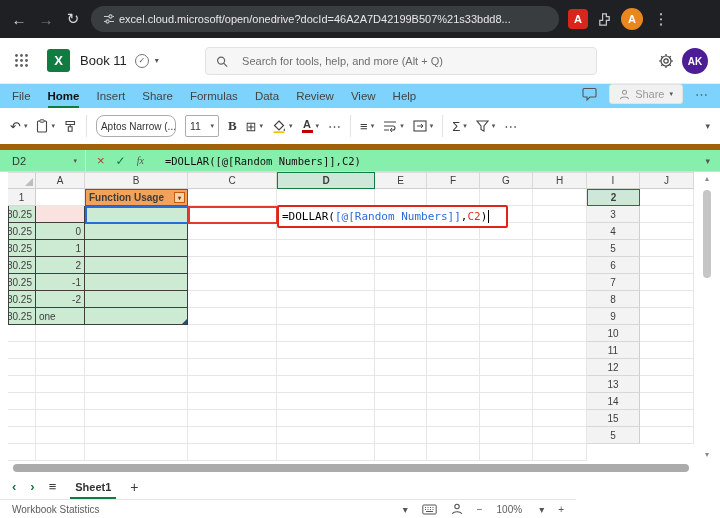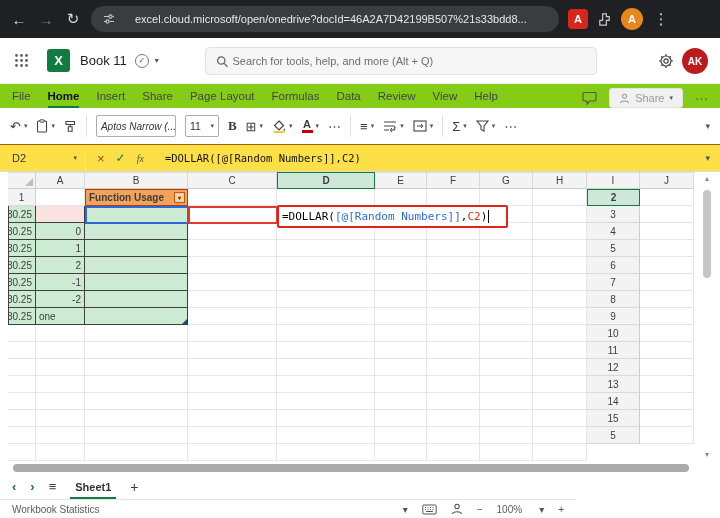--- a/index.html
+++ b/index.html
@@ -9,76 +9,76 @@
   *{box-sizing:border-box; margin:0; padding:0;}
   body{font-family:"Liberation Sans",sans-serif; background:#fff;}
   .screen{position:relative; width:720px; height:518px; background:#fff; overflow:hidden;}
 
   
   .browser-bar{position:absolute; top:0; left:0; width:720px; height:38px; background:#1F2023;
     display:flex; align-items:center; gap:9px; padding:0 10px;}
   .bicon{color:#d5d7da; font-size:15px; width:18px; text-align:center; cursor:default;}
   .bicon.dim{color:#7a7d81;}
   .urlpill{flex:1; max-width:468px; height:26px; background:#3A3D40; border-radius:13px;
-    display:flex; align-items:center; gap:20px; padding:0 12px; overflow:hidden;}
+    display:flex; align-items:center; gap:4px; padding:0 12px; overflow:hidden;}
   .url{color:#e6e8ea; font-size:11px; white-space:nowrap; overflow:hidden;}
   .pdfbadge{width:20px; height:20px; background:#D9261C; border-radius:4px; color:#fff;
     font-size:11px; font-weight:bold; display:flex; align-items:center; justify-content:center;}
   .bavatar{width:22px; height:22px; border-radius:50%; background:#E8871E; color:#fff;
     font-size:11px; font-weight:bold; display:flex; align-items:center; justify-content:center;}
 
   
   .xl-header{position:absolute; top:38px; left:0; width:720px; height:46px; background:#fff;
     border-bottom:1px solid #ececec; display:flex; align-items:center;}
   .waffle{margin-left:14px;}
   .xl-logo{width:23px; height:23px; background:var(--green); border-radius:3px; color:#fff;
     font-weight:bold; font-size:13px; display:flex; align-items:center; justify-content:center; margin-left:18px;}
   .doc-title{margin-left:10px; font-size:13px; color:#222;}
   .saved-badge{margin-left:8px; width:14px; height:14px; border:1px solid #767676; border-radius:50%;
     color:#555; font-size:8px; display:flex; align-items:center; justify-content:center;}
   .tiny-chev{font-size:8px; color:#555; margin-left:6px;}
   .searchbox{position:absolute; left:205px; top:9px; width:392px; height:28px; background:#f6f6f6;
-    border:1px solid #e2e2e2; border-radius:4px; display:flex; align-items:center; gap:4px; padding:0 10px;}
+    border:1px solid #e2e2e2; border-radius:4px; display:flex; align-items:center; gap:14px; padding:0 10px;}
   .searchbox input{border:none; outline:none; background:transparent; font-size:11px; color:#444;
     width:100%; font-family:"Liberation Sans",sans-serif;}
   .searchbox input::placeholder{color:#6e6e6e;}
   .hdr-gear{position:absolute; right:46px; top:15px;}
   .xl-avatar{position:absolute; right:12px; top:10px; width:26px; height:26px; border-radius:50%;
-    background:#b91c1c; color:#fff; font-size:10px; font-weight:bold; display:flex; align-items:center; justify-content:center;}
+    background:#4c1d95; color:#fff; font-size:10px; font-weight:bold; display:flex; align-items:center; justify-content:center;}
 
   
   .ribbon-tabs{position:absolute; top:84px; left:0; width:720px; height:24px; display:flex;
-    align-items:flex-end; padding:0 12px; background:#84cc16;}
+    align-items:flex-start; padding:0 12px; background:#7dd3fc;}
   #tabs{display:flex; gap:17px; height:24px;}
   .rtab{height:24px; display:flex; align-items:center; font-size:11.5px; color:#444; cursor:default; white-space:nowrap;}
   .rtab.active{color:#111; font-weight:bold; box-shadow:inset 0 -2px 0 var(--green);}
   .tabs-right{margin-left:auto; display:flex; align-items:center; gap:12px;}
   .share-btn{display:flex; align-items:center; gap:5px; height:20px; padding:0 9px; background:#f1f1f1;
     border:1px solid #e3e3e3; border-radius:3px; color:#9a9a9a; font-size:11px;}
   .more-dots{color:#555; font-size:13px;}
 
   
   .toolbar{position:absolute; top:108px; left:0; width:720px; height:36px; display:flex;
     align-items:center; padding:0 10px; gap:9px; color:#3c3c3c; background:#fff;}
   .tbtn{display:flex; align-items:center; gap:3px; font-size:13px; cursor:default;}
   .chev{font-size:7px; color:#555;}
   .sep{width:1px; height:22px; background:#e2e2e2;}
-  .fontbox{width:80px; height:22px; border:1px solid #acacac; border-radius:2px; font-size:10px;
-    display:flex; align-items:center; justify-content:space-between; padding:0 4px; color:#333; white-space:nowrap; overflow:hidden;font-style:italic;}
+  .fontbox{width:80px; height:22px; border:1px solid #acacac; border-radius:8px; font-size:10px;
+    display:flex; align-items:center; justify-content:space-between; padding:0 4px; color:#333; white-space:nowrap; overflow:hidden;}
   .sizebox{width:34px; height:22px; border:1px solid #acacac; border-radius:2px; font-size:10.5px;
     display:flex; align-items:center; justify-content:space-between; padding:0 4px; color:#333;}
   .boldb{font-weight:bold; font-size:13px; font-family:"Liberation Serif",serif;}
   .fontcolor{display:flex; flex-direction:column; align-items:center; line-height:10px;}
   .fontcolor .A{font-size:11px; font-weight:bold;}
   .colorbar{width:11px; height:3px; background:#C00000; margin-top:1px;}
   .tb-right{margin-left:auto; color:#555; font-size:9px;}
 
   
-  .formula-bar{position:absolute; top:144px; left:0; width:720px; height:28px; background:#fde047;
-    border-top:1px solid #a16207; border-bottom:1px solid #d9d9d9; display:flex; align-items:center;}
+  .formula-bar{position:absolute; top:144px; left:0; width:720px; height:28px; background:#86efac;
+    border-top:6px solid #a16207; border-bottom:1px solid #d9d9d9; display:flex; align-items:center;}
   .namebox{width:86px; height:100%; border-right:1px solid #e0e0e0; display:flex; align-items:center;
     justify-content:space-between; padding:0 8px 0 12px; font-size:11px; color:#333;}
   .fb-controls{display:flex; align-items:center; gap:11px; padding:0 11px;}
   .fb-x{color:#b3392b; font-size:13px;}
   .fb-check{color:var(--green); font-size:12px;}
   .fb-fx{font-style:italic; color:#555; font-size:10px; font-family:"Liberation Serif",serif;}
   .fb-formula{font-family:"DejaVu Sans Mono",monospace; font-size:10.5px; color:#111; margin-left:10px; white-space:nowrap;}
   .fb-expand{margin-left:auto; padding-right:10px; font-size:9px; color:#555;}
 
   
@@ -206,21 +206,20 @@
     </svg>
     <div class="xl-avatar">AK</div>
   </div>
 
   <div class="ribbon-tabs">
     <div id="tabs">
         <div class="rtab">File</div>
         <div class="rtab active">Home</div>
         <div class="rtab">Insert</div>
         <div class="rtab">Share</div>
-        <div class="rtab">Page Layout</div>
         <div class="rtab">Formulas</div>
         <div class="rtab">Data</div>
         <div class="rtab">Review</div>
         <div class="rtab">View</div>
         <div class="rtab">Help</div>
       </div>
     <div class="tabs-right">
       <svg width="15" height="14" viewBox="0 0 15 14">
         <path d="M2 1.5h11a1 1 0 0 1 1 1V9a1 1 0 0 1-1 1H8l-3 3v-3H2a1 1 0 0 1-1-1V2.5a1 1 0 0 1 1-1z" fill="none" stroke="#555" stroke-width="1.1"></path>
       </svg>

